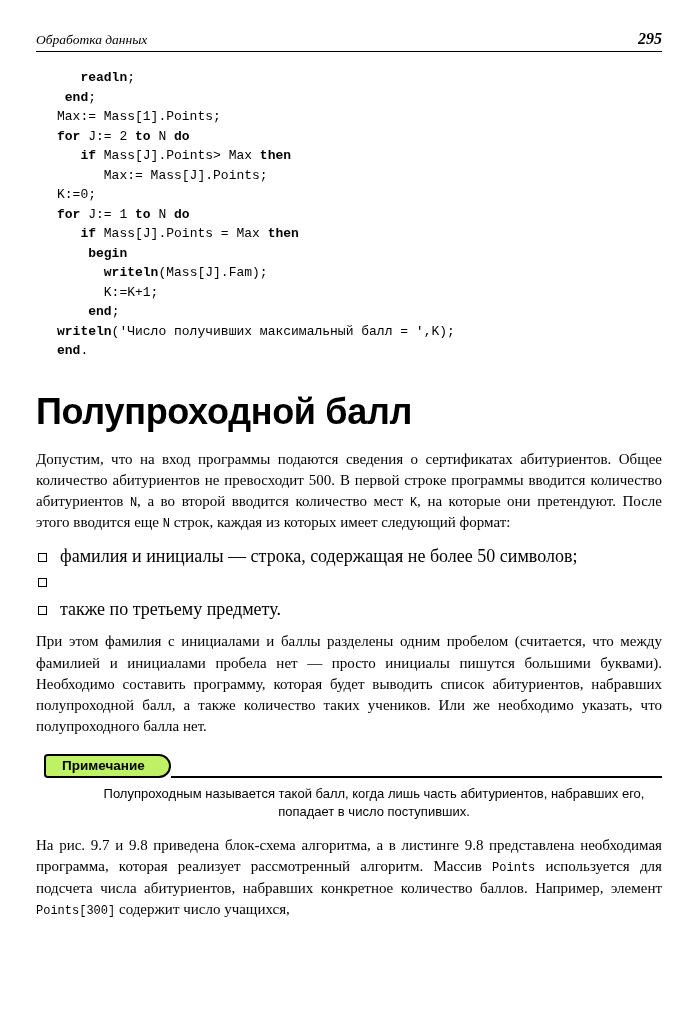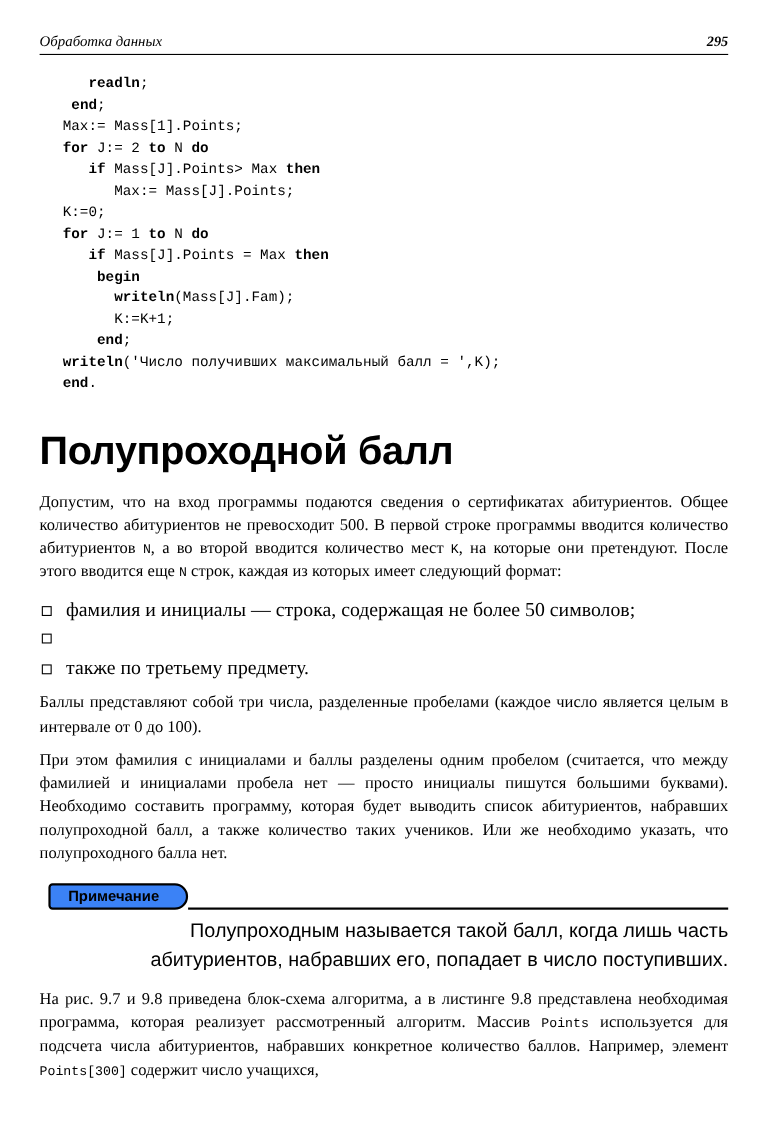--- a/index.html
+++ b/index.html
@@ -2,21 +2,21 @@
 <html><head>
 <meta charset="utf-8">
 <style>
   * { margin:0; padding:0; box-sizing:border-box; }
   html,body { background:#e8e8e8; }
   body { width:700px; height:1024px; font-family:"Liberation Serif", serif; color:#000; }
   .page { width:700px; height:1024px; background:#fff; padding:30px 38px 16px 36px; overflow:hidden; }
 
   .page-header { display:flex; justify-content:space-between; align-items:baseline; }
   .running-title { font-style:italic; font-size:13.5px; }
-  .page-number { font-style:italic; font-weight:bold; font-size:13px; }
+  .page-number { font-style:italic; font-weight:bold; font-size:16px; }
   .header-rule { border:none; border-top:1.7px solid #000; margin-top:3px; }
 
   .code { font-family:"Liberation Mono","DejaVu Sans Mono",monospace; font-size:13px;
           line-height:1.5; margin:16px 0 4px 21px; white-space:pre; }
   .code .kw { font-weight:bold; }
 
   .section-title { font-family:"Liberation Sans",sans-serif; font-size:36px; font-weight:bold;
                    letter-spacing:-0.3px; margin:30px 0 16px 0; }
 
   .body-para { font-size:15px; line-height:1.42; text-align:justify; margin:0 0 9px 0; }
@@ -24,24 +24,24 @@
 
   .bullets { margin:2px 0 10px 2px; }
   .bullet-item { display:flex; align-items:baseline; margin:10px 0; font-size:18px; line-height:1.35; }
   .bullet-marker { width:9px; height:9px; border:1.8px solid #000; margin-right:13px;
                    flex:none; position:relative; top:0.5px; display:inline-block; }
 
   .note { margin:16px 0 14px 0; }
   .note-head { display:flex; align-items:flex-end; margin-left:8px; }
   .note-tab { font-family:"Liberation Sans",sans-serif; font-weight:bold; font-size:13.5px;
               border:2px solid #000; border-radius:5px 16px 16px 5px; padding:2px 24px 3px 16px;
-              background:#3b82f6; }
+              background:#bef264; }
   .note-rule { flex:1; border-bottom:2px solid #000; }
-  .note-body { font-family:"Liberation Sans",sans-serif; font-size:18px; line-height:1.4;
-               margin:7px 0 0 50px; text-align:right; }
+  .note-body { font-family:"Liberation Sans",sans-serif; font-size:13px; line-height:1.4;
+               margin:7px 0 0 50px; text-align:center; }
 </style>
 </head>
 <body>
 
 <div class="page">
 
   <div class="page-header">
     <span class="running-title">Обработка данных</span>
     <span class="page-number">295</span>
   </div>
@@ -60,21 +60,20 @@
       </div>
       <div class="bullet-item">
         <span class="bullet-marker"></span>
       </div>
       <div class="bullet-item">
         <span class="bullet-marker"></span>
         <span>также по третьему предмету.</span>
       </div>
     </div>
 
-  <p class="body-para"><span>Баллы представляют собой три числа, разделенные пробелами (каждое число является целым в интервале от 0 до 100).</span></p>
 
   <p class="body-para"><span>При этом фамилия с инициалами и баллы разделены одним пробелом (считается, что между фамилией и инициалами пробела нет — просто инициалы пишутся большими буквами). Необходимо составить программу, которая будет выводить список абитуриентов, набравших полупроходной балл, а также количество таких учеников. Или же необходимо указать, что полупроходного балла нет.</span></p>
 
   <div class="note">
     <div class="note-head">
       <div class="note-tab">Примечание</div>
       <div class="note-rule"></div>
     </div>
     <p class="note-body">Полупроходным называется такой балл, когда лишь часть абитуриентов, набравших его, попадает в число поступивших.</p>
   </div>

